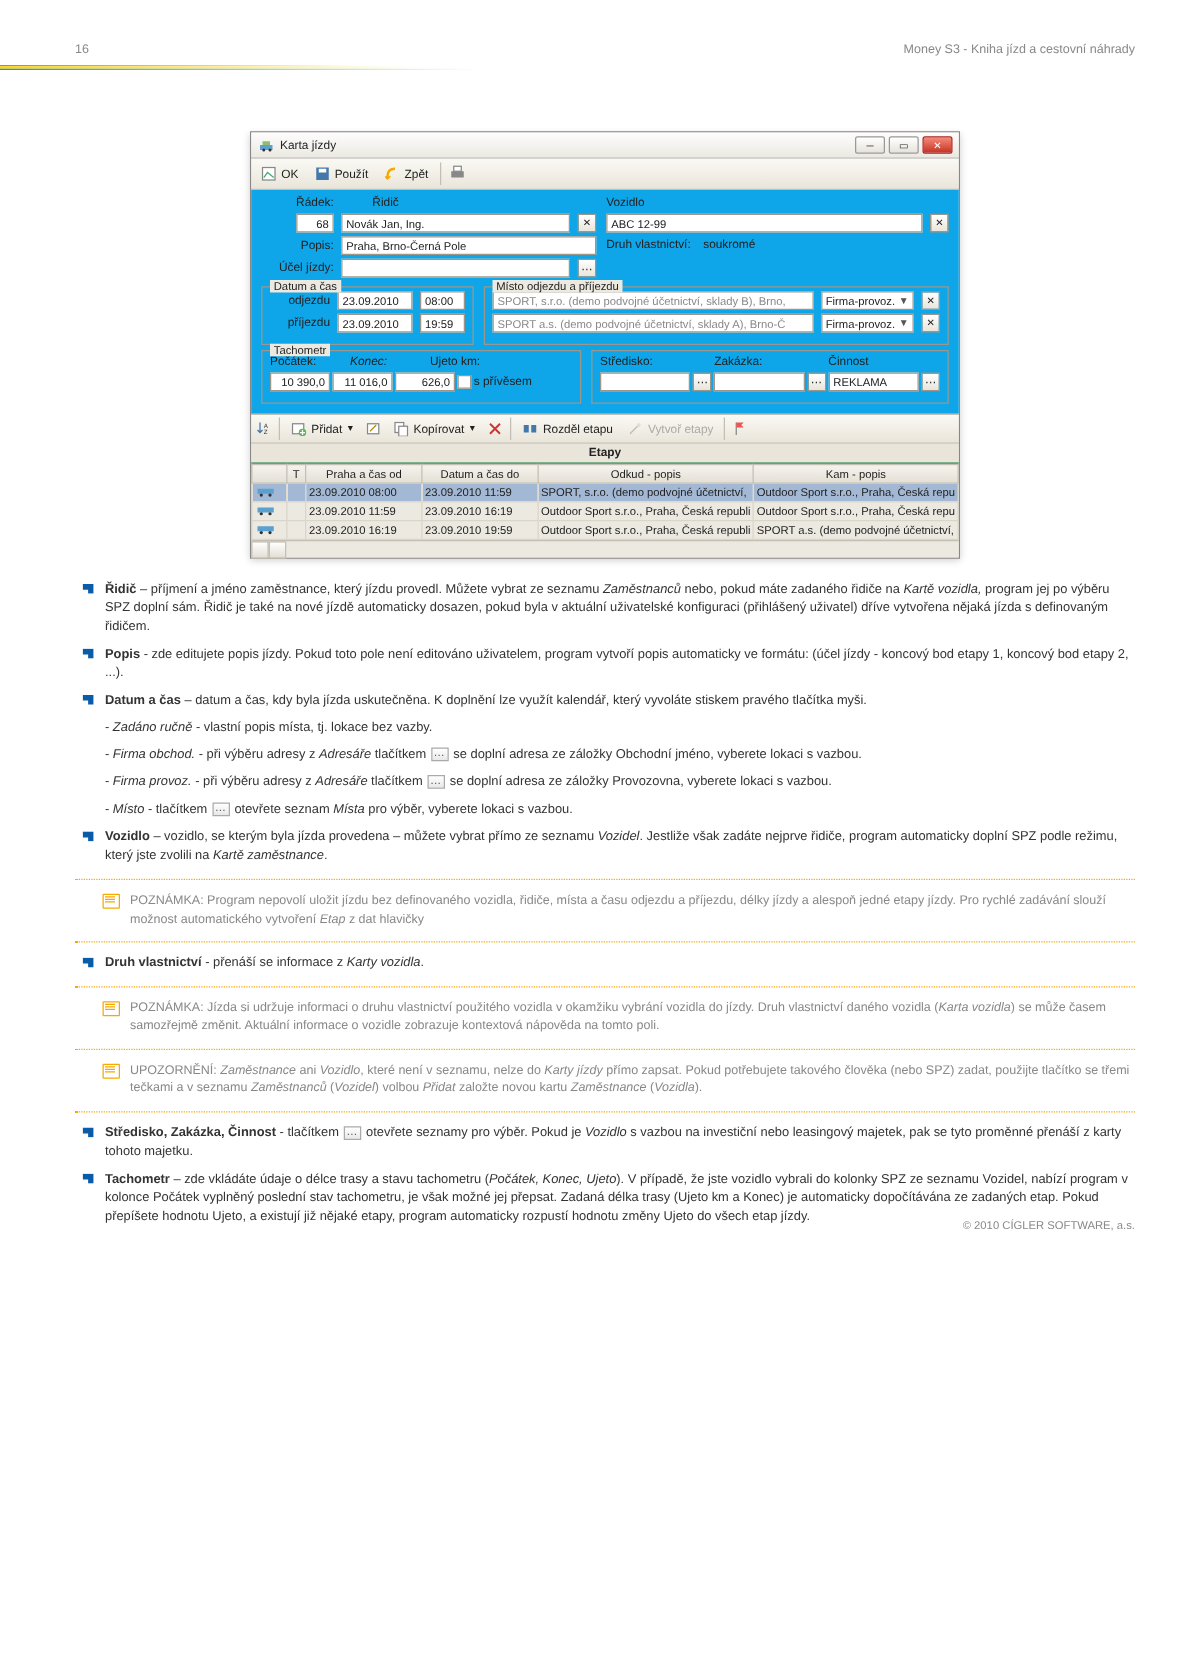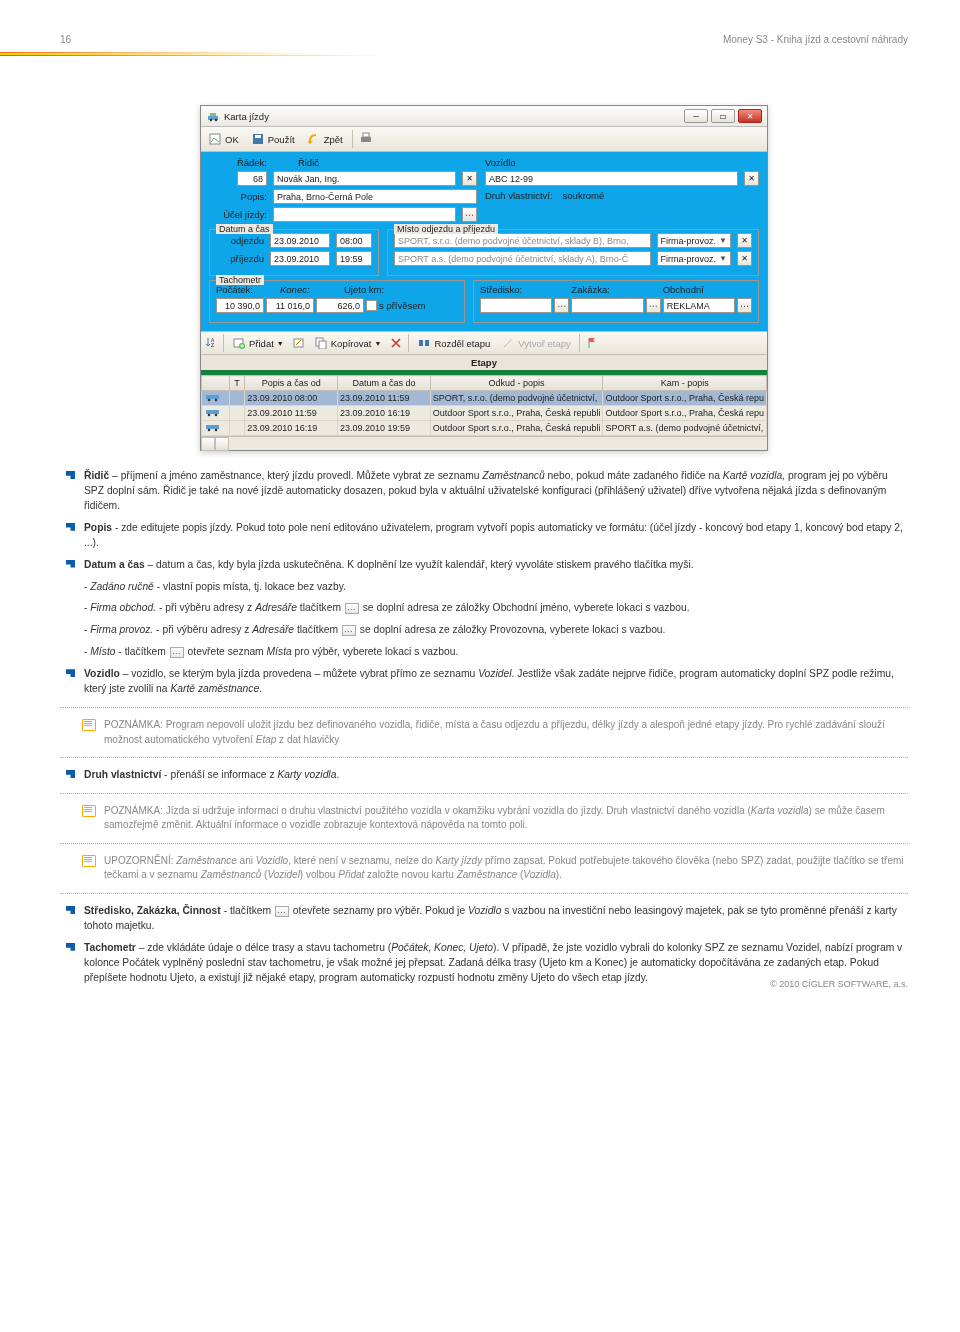--- a/index.html
+++ b/index.html
@@ -112,21 +112,21 @@
   font-size: 9px;
 }
 .xbtn { width: 15px; height: 15px; border: 1px solid #9c978a; background: linear-gradient(#fff,#e9e5da); display: inline-flex; align-items: center; justify-content: center; font-size: 8px; }
 .dotbtn { width: 15px; height: 15px; border: 1px solid #9c978a; background: linear-gradient(#fff,#e9e5da); display: inline-flex; align-items: center; justify-content: center; font-size: 9px; }
 .combo { border:1px solid #9c978a; background:#fff; height:15px; display:inline-flex; align-items:center; padding:0 3px; font-size:9px; }
 .combo .arrow{ margin-left:3px; font-size:8px; color:#555;}
 .cb { width: 11px; height: 11px; border:1px solid #9c978a; background:#fff; display:inline-block; }
 
 
 .gridtoolbar { background: linear-gradient(#fbf9f4,#e9e5da); padding:2px 3px; display:flex; gap:5px; align-items:center; border-top:1px solid #c3bfb4; border-bottom:1px solid #c3bfb4; }
-.gridtitlebar { background:#e9e5da; text-align:center; font-weight:bold; font-size:9.5px; padding:2px 0; border-bottom:5px solid #15803d; }
+.gridtitlebar { background:#e9e5da; text-align:center; font-weight:bold; font-size:9.5px; padding:2px 0; border-bottom:1px solid #15803d; }
 table.grid { width:100%; border-collapse:collapse; font-size:9px; }
 table.grid th { background: linear-gradient(#f5f3ed,#e3dfd5); border:1px solid #c3bfb4; padding:2px; font-weight:normal; }
 table.grid td { border:1px solid #d9d5ca; padding:1px 2px; white-space: nowrap; overflow: hidden; }
 table.grid tr.sel td { background:#a3b8d4; }
 .caricon{ width:18px; height:10px; display:inline-block; }
 .scrollrow { height: 14px; background:#ece9e1; border-top:1px solid #c3bfb4; display:flex; }
 .scrollbtn { width:14px; height:14px; border:1px solid #c3bfb4; background:linear-gradient(#fff,#e3dfd5); }
 
 
 .content { margin-top: 14px; line-height: 1.45; color: #333; }
@@ -356,21 +356,21 @@
             <span class="inp" style="width:48px; justify-content:flex-end;">11 016,0</span>
             <span class="inp" style="width:48px; justify-content:flex-end;">626,0</span>
             <span class="cb"></span>
             <span>s přívěsem</span>
           </div>
         </div>
         <div class="grp" style="flex:1">
           <div class="row" style="gap:2px;justify-content:space-between;">
             <div style="flex:1"><span>Středisko:</span></div>
             <div style="flex:1"><span>Zakázka:</span></div>
-            <div style="flex:1"><span>Obchodní</span></div>
+            <div style="flex:1"><span>Činnost</span></div>
           </div>
           <div class="row" style="gap:2px;">
             <span class="inp" style="flex:1"></span>
             <span class="dotbtn">⋯</span>
             <span class="inp" style="flex:1"></span>
             <span class="dotbtn">⋯</span>
             <span class="inp" style="flex:1">REKLAMA</span>
             <span class="dotbtn">⋯</span>
           </div>
         </div>
@@ -452,21 +452,21 @@
           <col style="width:16px">
           <col style="width:94px">
           <col style="width:94px">
           <col>
           <col>
         </colgroup>
       <thead>
         <tr>
           <th></th>
           <th>T</th>
-          <th>Popis a čas od</th>
+          <th>Praha a čas od</th>
           <th>Datum a čas do</th>
           <th>Odkud - popis</th>
           <th>Kam - popis</th>
         </tr>
       </thead>
       <tbody>
         <tr class="sel">
           <td><span class="caricon"><svg width="18" height="10">
                   <rect x="2" y="3" width="13" height="4" fill="#5aa0d0"></rect>
                   <circle cx="5" cy="8" r="1.3" fill="#333"></circle>

